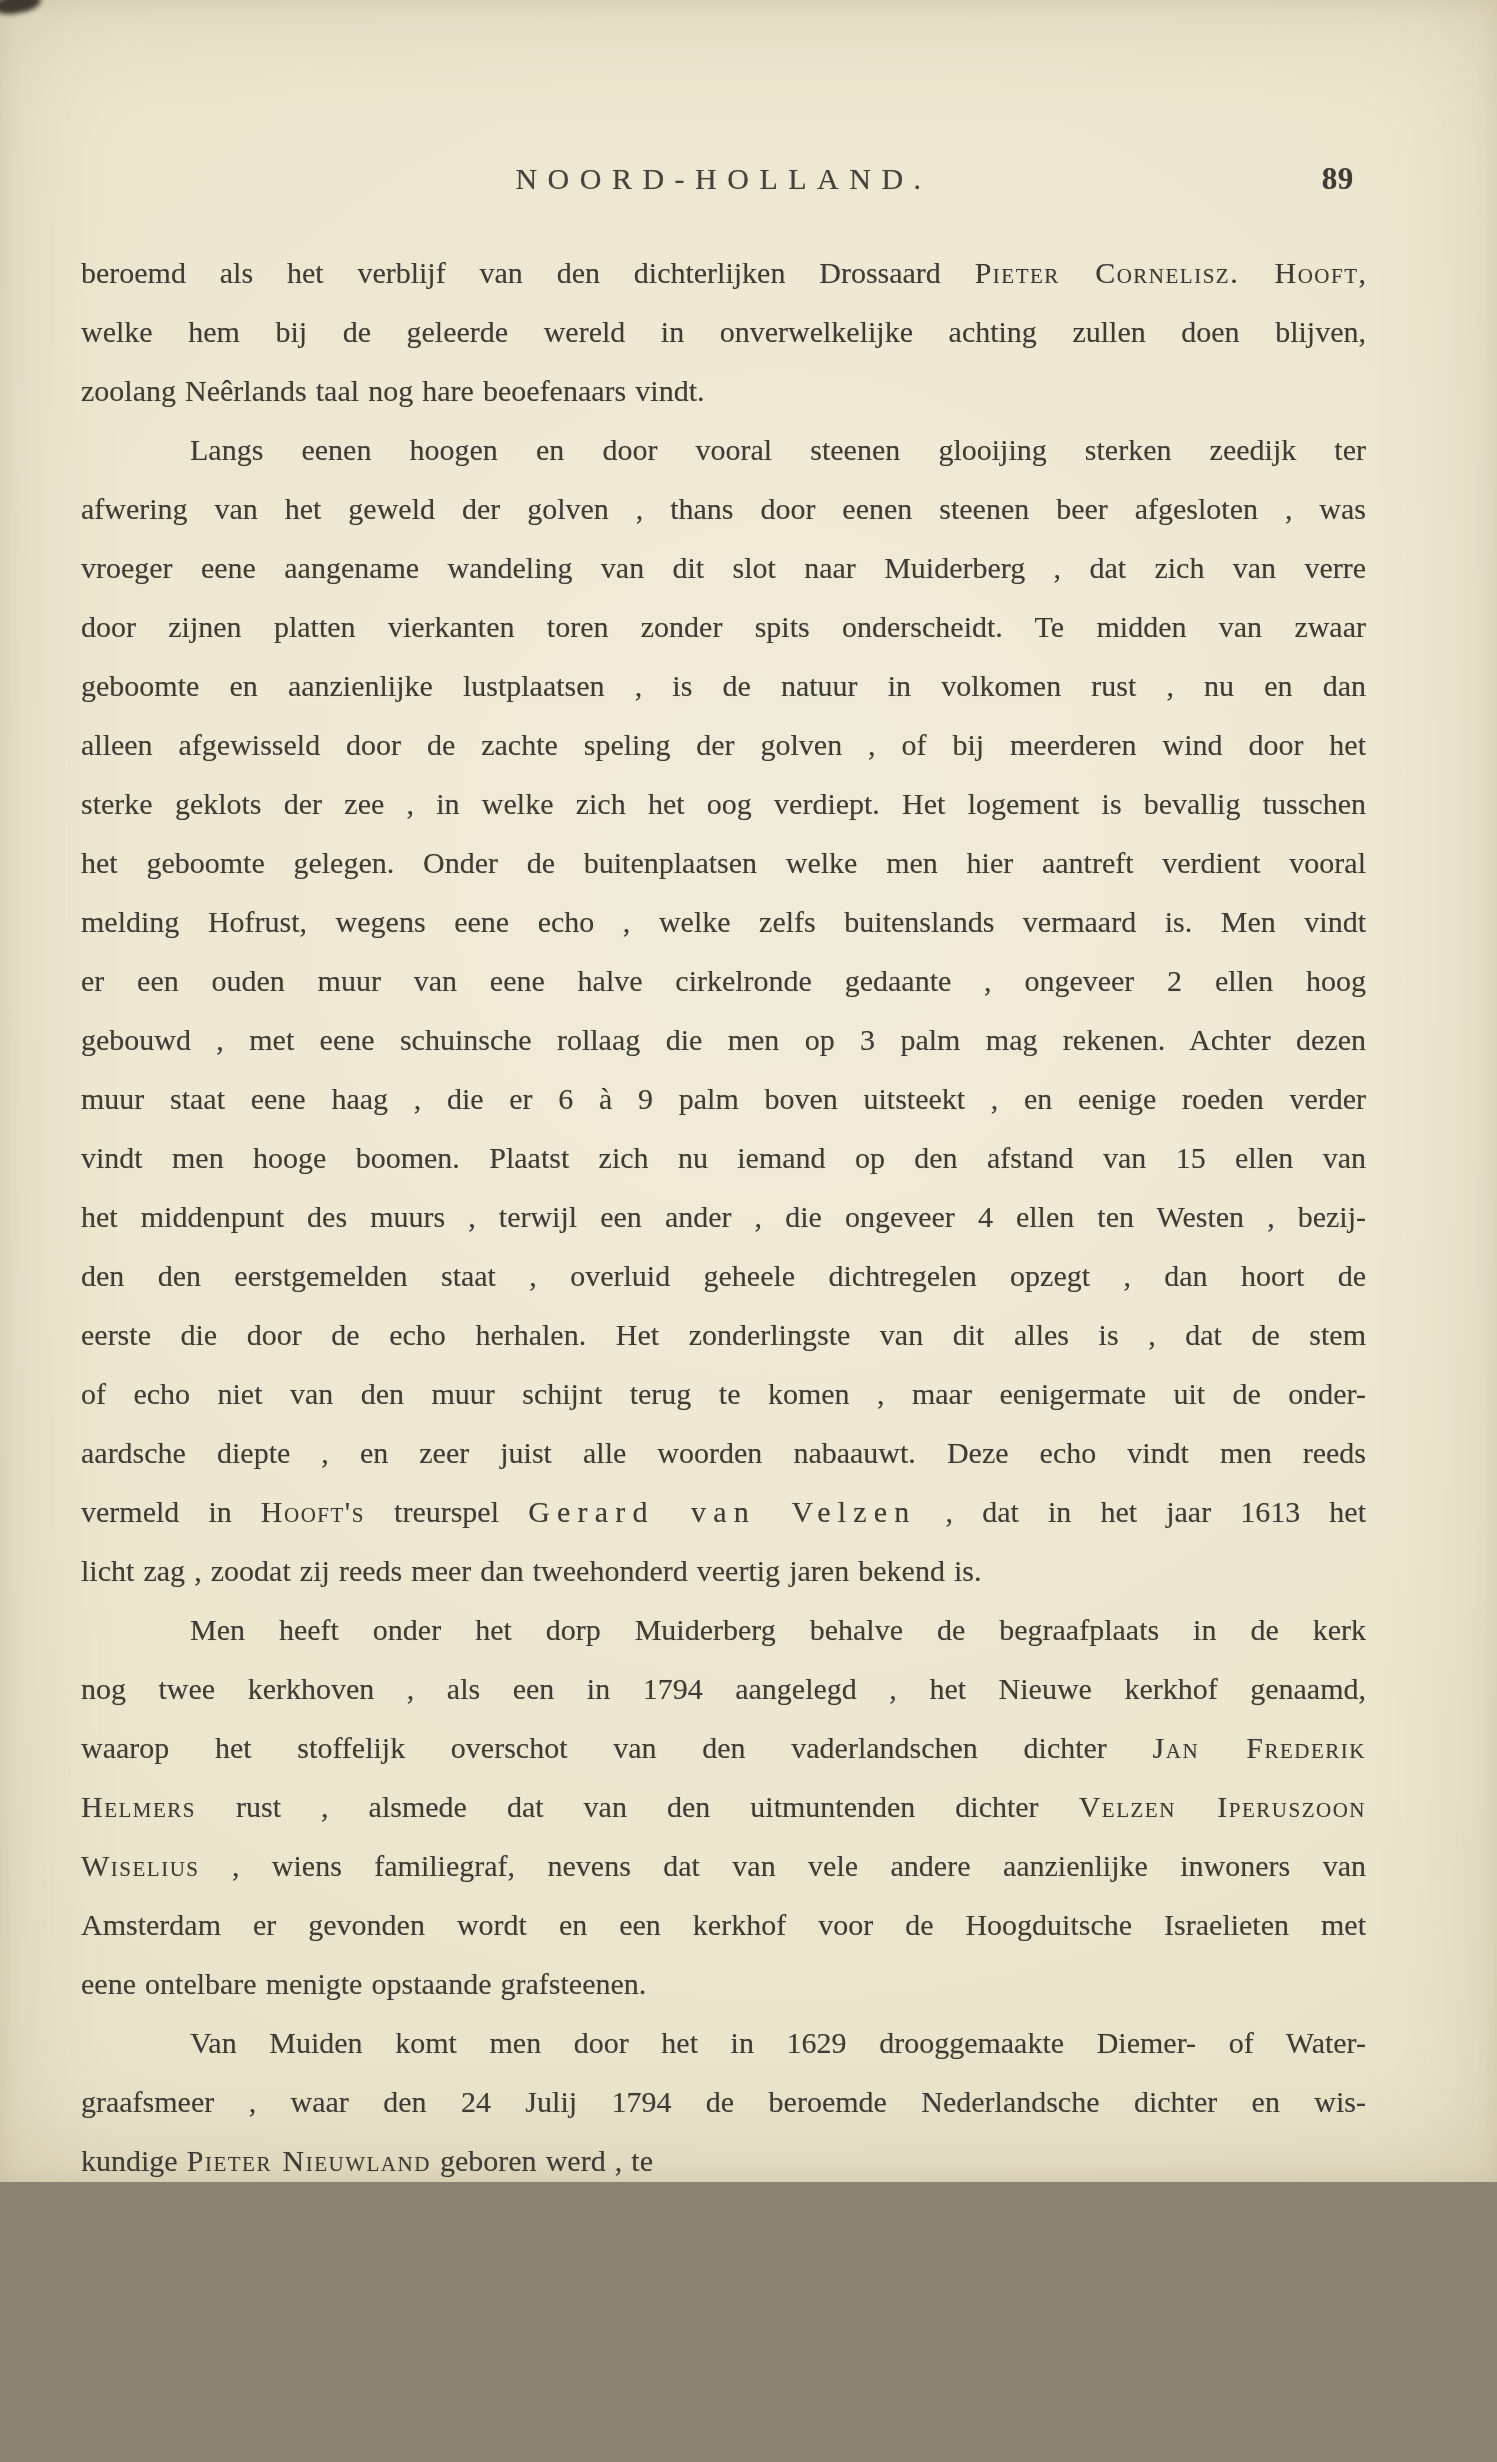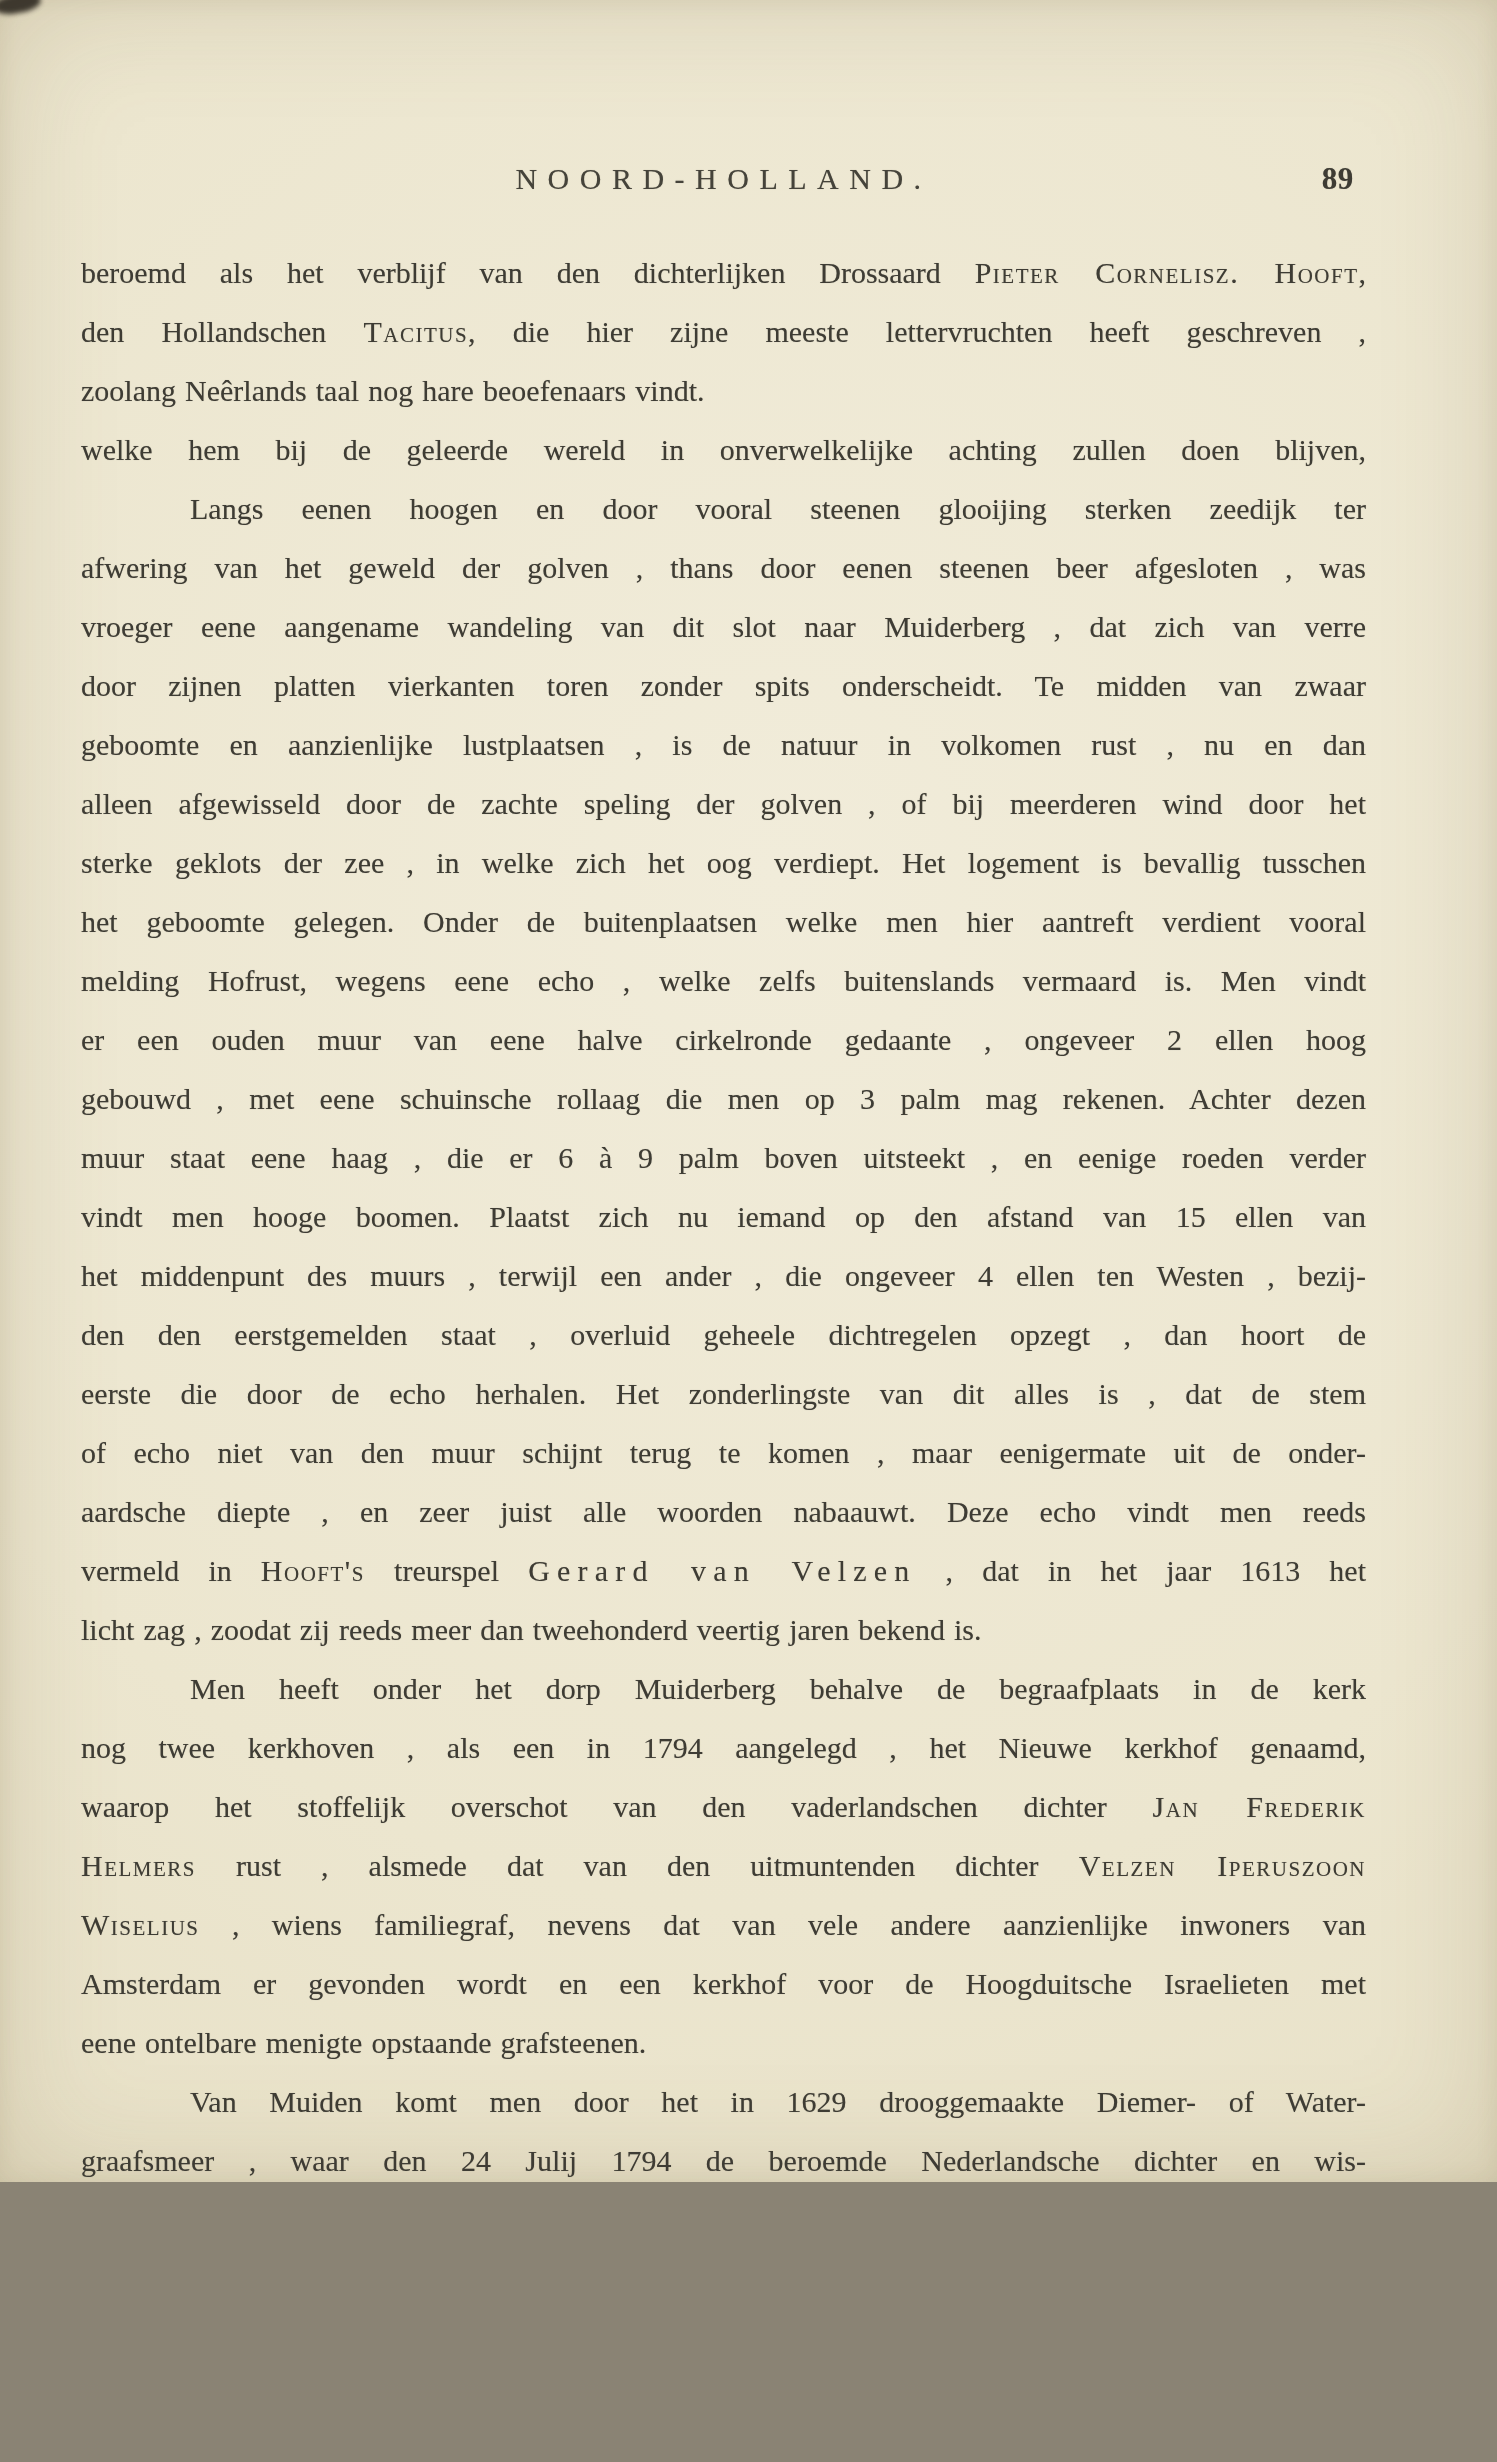--- a/index.html
+++ b/index.html
@@ -93,23 +93,22 @@
 <div class="page">
   <div class="edge-mark"></div>
 
   <div class="running-head">
     <span class="head-title">NOORD-HOLLAND.</span>
     <span class="page-number">89</span>
   </div>
 
   <main class="text-block">
       <div class="line"><span>beroemd als het verblijf van den dichterlijken Drossaard </span><span class="sc">Pieter Cornelisz. Hooft</span><span>,</span></div>
-      <div class="line"><span>den Hollandschen </span><span class="sc">Tacitus</span><span>, die hier zijne meeste lettervruchten heeft geschreven ,</span></div>
+      <div class="line"><span>welke hem bij de geleerde wereld in onverwelkelijke achting zullen doen blijven,</span></div>
       <div class="line flush"><span>zoolang Neêrlands taal nog hare beoefenaars vindt.</span></div>
-      <div class="line"><span>welke hem bij de geleerde wereld in onverwelkelijke achting zullen doen blijven,</span></div>
       <div class="line indent"><span>Langs eenen hoogen en door vooral steenen glooijing sterken zeedijk ter</span></div>
       <div class="line"><span>afwering van het geweld der golven , thans door eenen steenen beer afgesloten , was</span></div>
       <div class="line"><span>vroeger eene aangename wandeling van dit slot naar </span><span class="i">Muiderberg</span><span> , dat zich van verre</span></div>
       <div class="line"><span>door zijnen platten vierkanten toren zonder spits onderscheidt. Te midden van zwaar</span></div>
       <div class="line"><span>geboomte en aanzienlijke lustplaatsen , is de natuur in volkomen rust , nu en dan</span></div>
       <div class="line"><span>alleen afgewisseld door de zachte speling der golven , of bij meerderen wind door het</span></div>
       <div class="line"><span>sterke geklots der zee , in welke zich het oog verdiept. Het logement is bevallig tusschen</span></div>
       <div class="line"><span>het geboomte gelegen. Onder de buitenplaatsen welke men hier aantreft verdient vooral</span></div>
       <div class="line"><span>melding </span><span class="i">Hofrust</span><span>, wegens eene echo , welke zelfs buitenslands vermaard is. Men vindt</span></div>
       <div class="line"><span>er een ouden muur van eene halve cirkelronde gedaante , ongeveer 2 ellen hoog</span></div>

